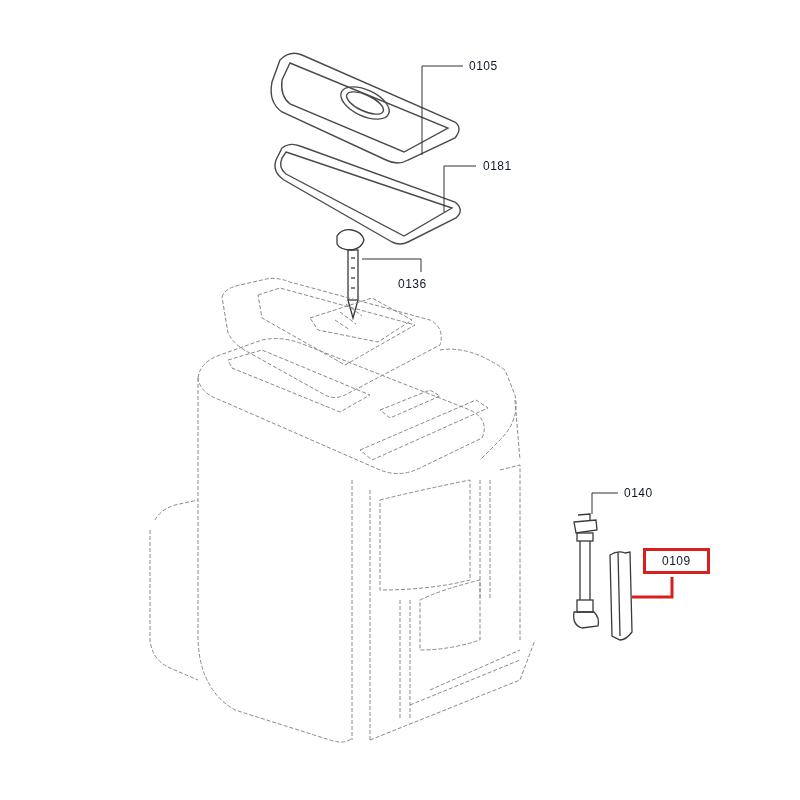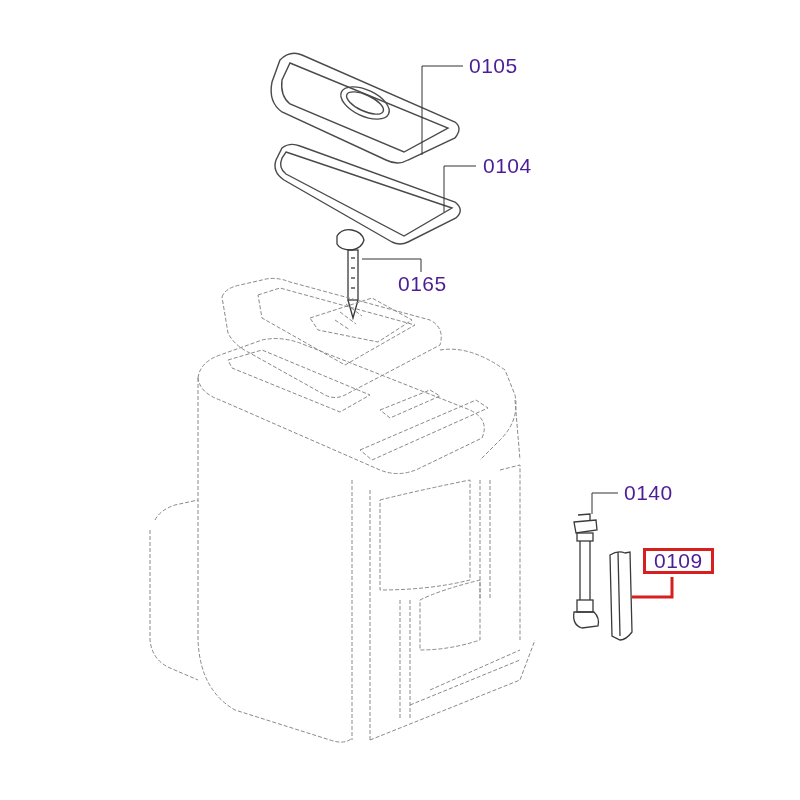--- a/index.html
+++ b/index.html
@@ -1,19 +1,19 @@
 <!DOCTYPE html>
 <html><head>
 <meta charset="utf-8">
 <style>
   html, body { margin:0; padding:0; background:#ffffff; }
   body { width:800px; height:800px; position:relative; overflow:hidden; font-family:"Liberation Sans", sans-serif; }
   #canvas { position:absolute; left:0; top:0; width:800px; height:800px; }
-  .part-label { position:absolute; font-size:21px; color:#4c1d95; line-height:18px; letter-spacing:0.5px; font-family:"Liberation Sans", sans-serif; }
-  .part-label.highlight { border:3px solid #d81f1f; padding:1px 8px; background:#fff; }
+  .part-label { position:absolute; font-size:12px; color:#0f172a; line-height:18px; letter-spacing:0.5px; font-family:"Liberation Sans", sans-serif; }
+  .part-label.highlight { border:3px solid #d81f1f; padding:1px 16px; background:#fff; }
 </style>
 </head>
 <body>
 
 <svg id="canvas" viewBox="0 0 800 800" xmlns="http://www.w3.org/2000/svg">
 
   <g fill="none" stroke="#4a4a4a" stroke-width="1.4">
     <path d="M280 60 Q290 50 302 55 L455 122 Q463 128 455 138 L408 160 Q398 166 386 160 L282 112 Q268 102 272 82 Z"></path>
     <path d="M290 63 L448 128 L404 152 L290 104 Q280 96 282 80 Z"></path>
     <ellipse cx="365" cy="103" rx="26" ry="13" transform="rotate(25 365 103)"></ellipse>
@@ -80,16 +80,16 @@
   <polyline points="592,514 592,493 618,493" fill="none" stroke="#333" stroke-width="1"></polyline>
 
   <g fill="none" stroke="#3a3a3a" stroke-width="1.3">
     <path d="M610 555 Q618 550 625 553 L630 552 L632 632 Q626 640 620 640 L612 636 Z"></path>
     <path d="M618 552 L620 636"></path>
   </g>
   <polyline points="632,597 672,597 672,577" fill="none" stroke="#d81f1f" stroke-width="3"></polyline>
 </svg>
 
 <div class="part-label" style="left:469px; top:57px;">0105</div>
-<div class="part-label" style="left:483px; top:157px;">0104</div>
-<div class="part-label" style="left:398px; top:275px;">0165</div>
+<div class="part-label" style="left:483px; top:157px;">0181</div>
+<div class="part-label" style="left:398px; top:275px;">0136</div>
 <div class="part-label" style="left:624px; top:484px;">0140</div>
 <div class="part-label highlight" style="left:643px; top:548px;">0109</div>
 
 </body></html>

